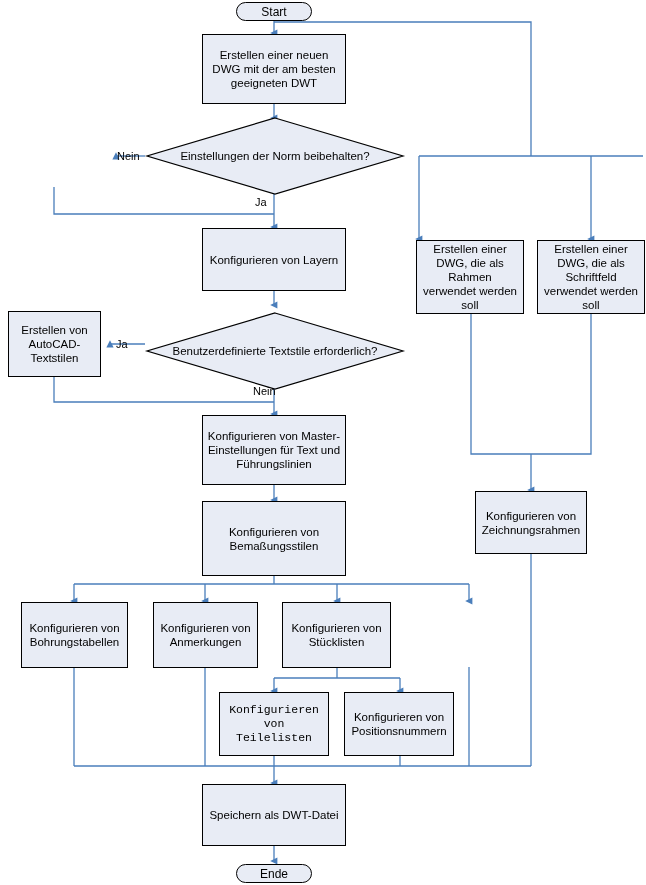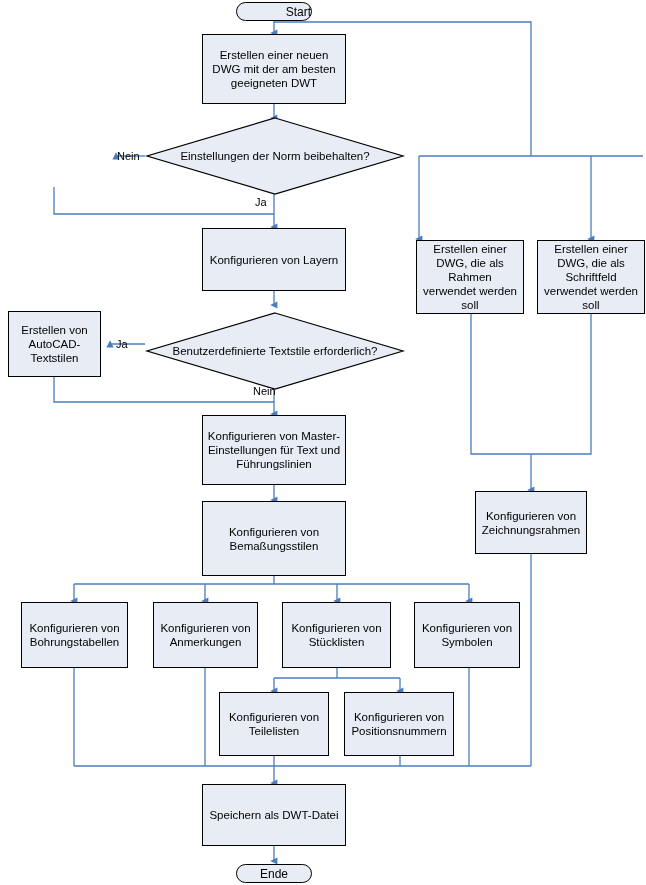--- a/index.html
+++ b/index.html
@@ -137,21 +137,21 @@
       <path d="M469,667 L469,766"></path>
       <path d="M274,755 L274,766"></path>
       <path d="M400,755 L400,766"></path>
       <path d="M74,766 L531,766"></path>
       <path d="M274,766 L274,783" marker-end="url(#ah)"></path>
 
       <path d="M274,845 L274,861" marker-end="url(#ah)"></path>
     </g>
   </svg>
 
-  <div class="node term" style="left:236px;top:2px;width:76px;height:19px;justify-content:flex-end;">
+  <div class="node term" style="left:236px;top:2px;width:76px;height:19px;">
     <span>Start</span>
   </div>
 
   <div class="node term" style="left:236px;top:864px;width:76px;height:19px;align-items:center;">
     <span>Ende</span>
   </div>
 
   <div class="node proc" style="left:202px;top:34px;width:144px;height:70px;">
     <span>Erstellen einer neuen DWG mit der am besten geeigneten DWT</span>
   </div>
@@ -178,25 +178,22 @@
   </div>
 
   <div class="node proc" style="left:153px;top:602px;width:105px;height:66px;">
     <span>Konfigurieren von Anmerkungen</span>
   </div>
 
   <div class="node proc" style="left:282px;top:602px;width:109px;height:66px;">
     <span>Konfigurieren von Stücklisten</span>
   </div>
 
-  <div class="node proc" style="left:414px;top:602px;width:106px;height:66px;">
-    <span>Konfigurieren von Symbolen</span>
-  </div>
-
-  <div class="node proc" style="left:219px;top:692px;width:110px;height:64px;">
+
+  <div class="node proc" style="left:219px;top:692px;width:110px;height:64px;font-family:Liberation Mono, monospace;">
     <span>Konfigurieren von Teilelisten</span>
   </div>
 
   <div class="node proc" style="left:344px;top:692px;width:110px;height:64px;">
     <span>Konfigurieren von Positionsnummern</span>
   </div>
 
   <div class="node proc" style="left:202px;top:784px;width:144px;height:62px;">
     <span>Speichern als DWT-Datei</span>
   </div>

